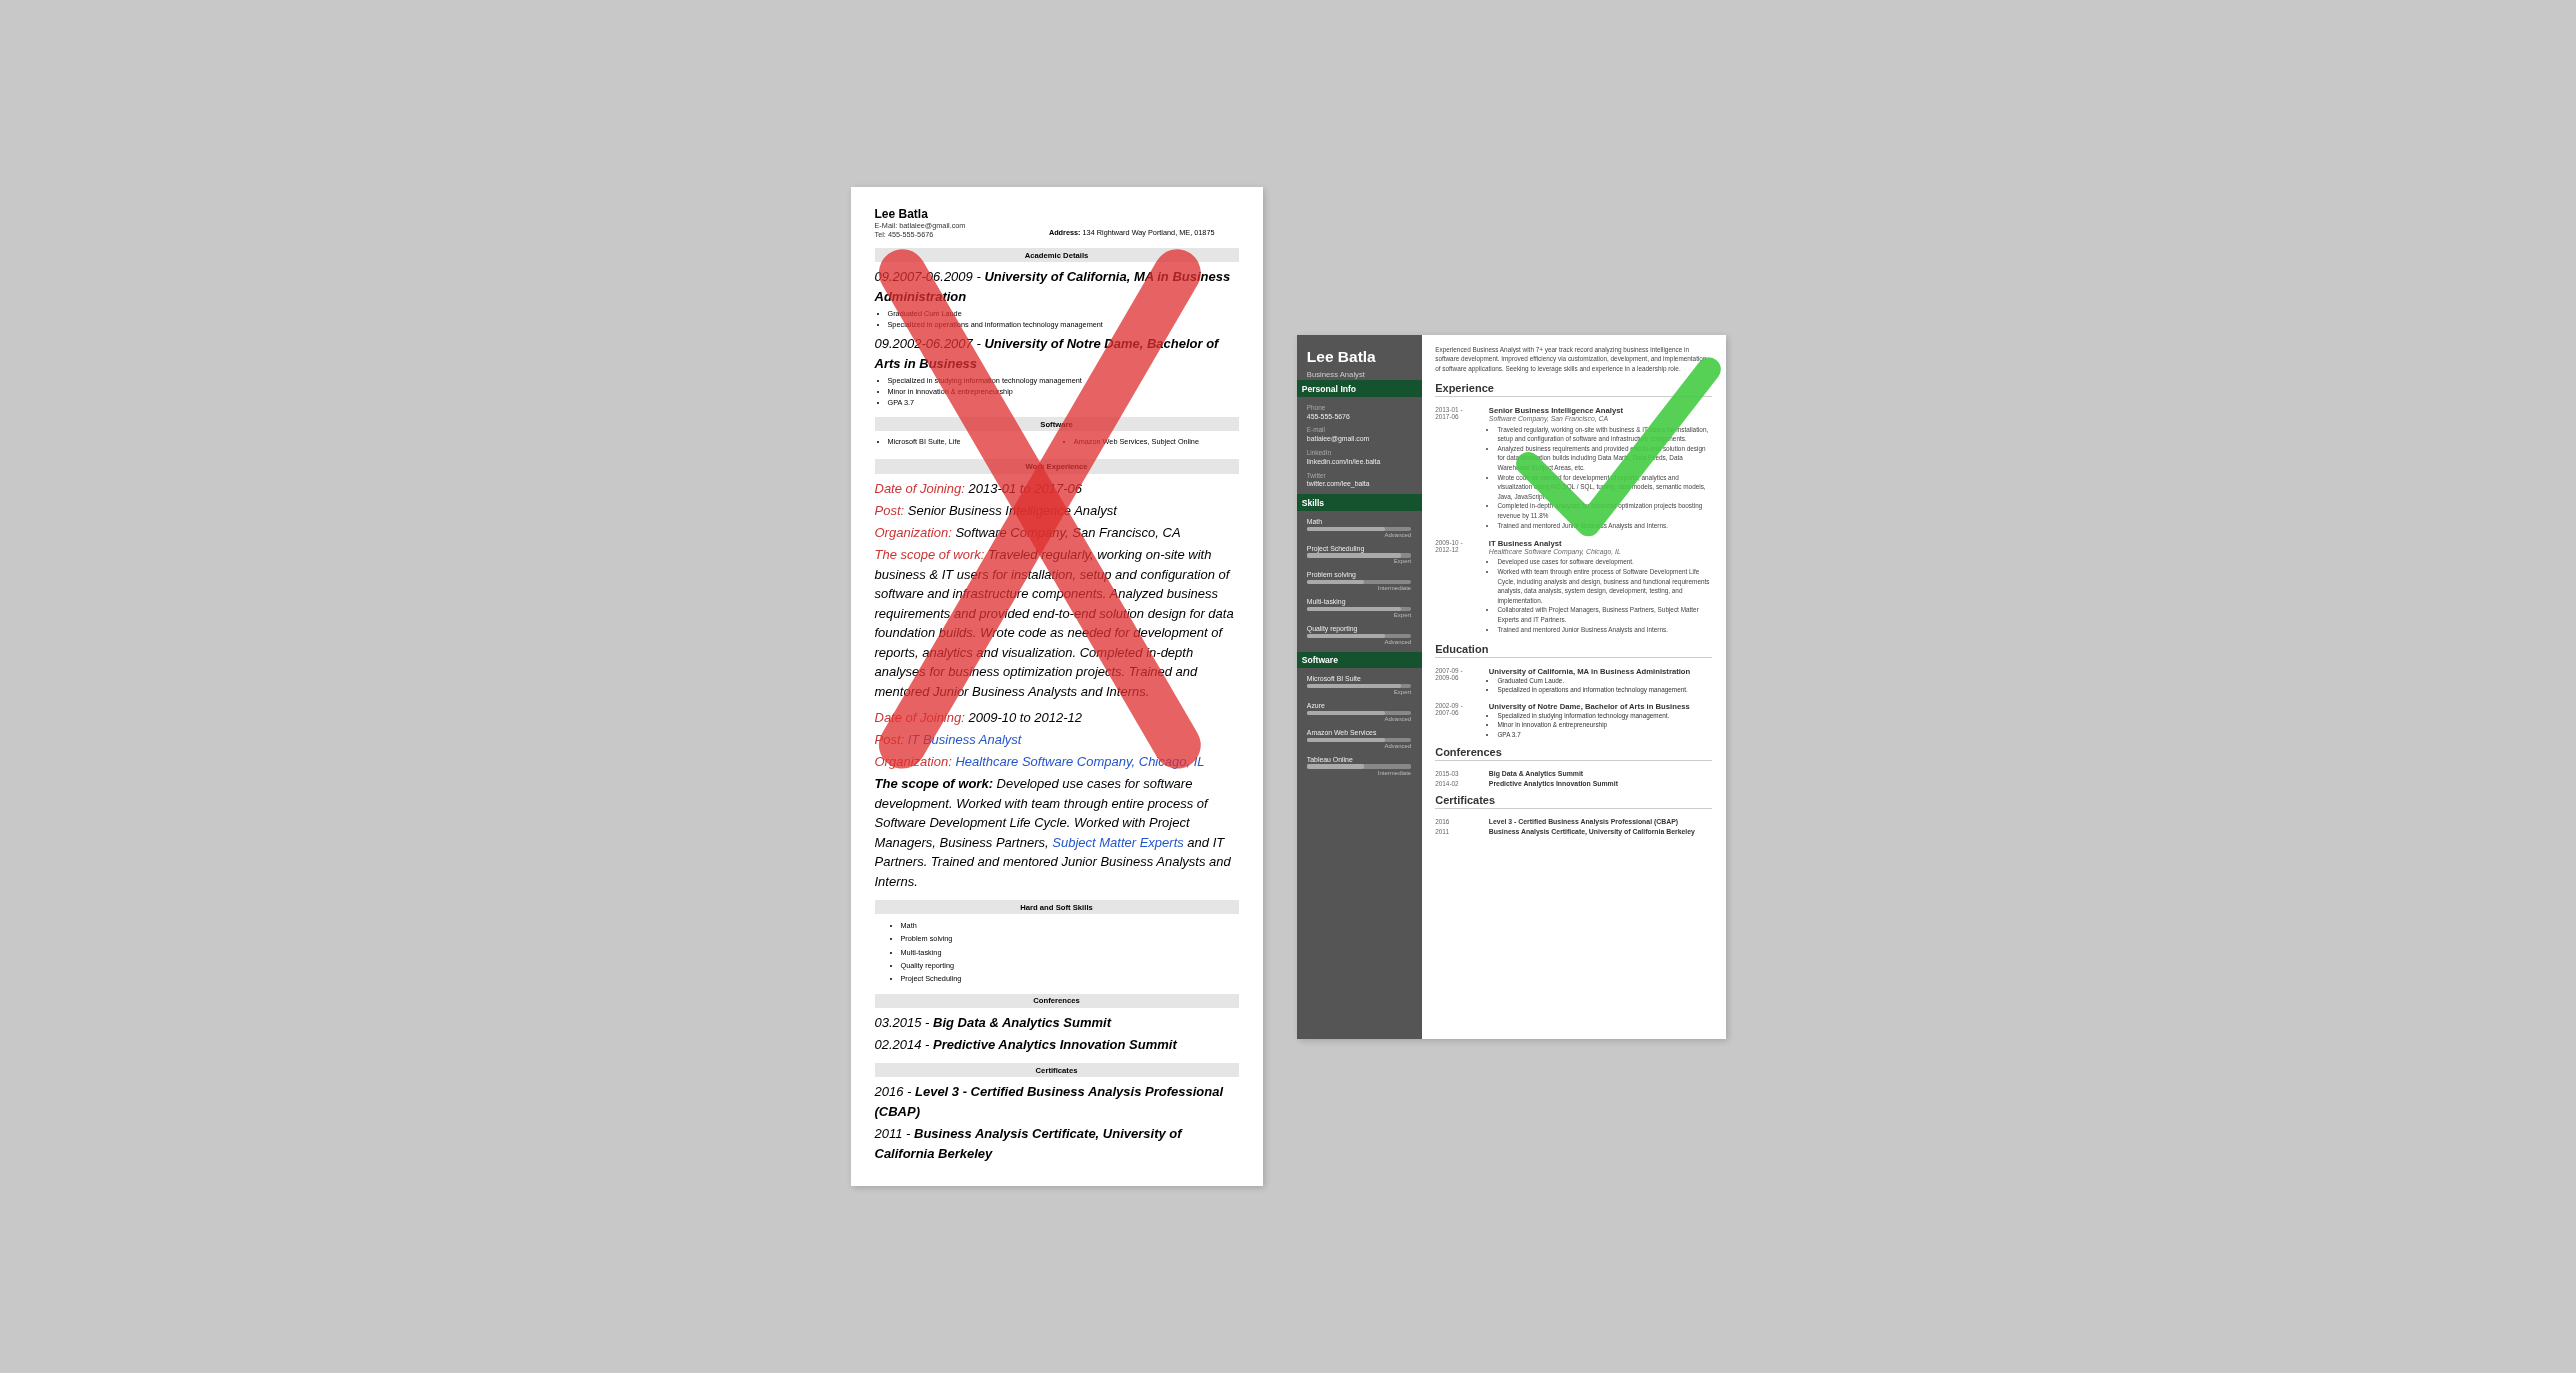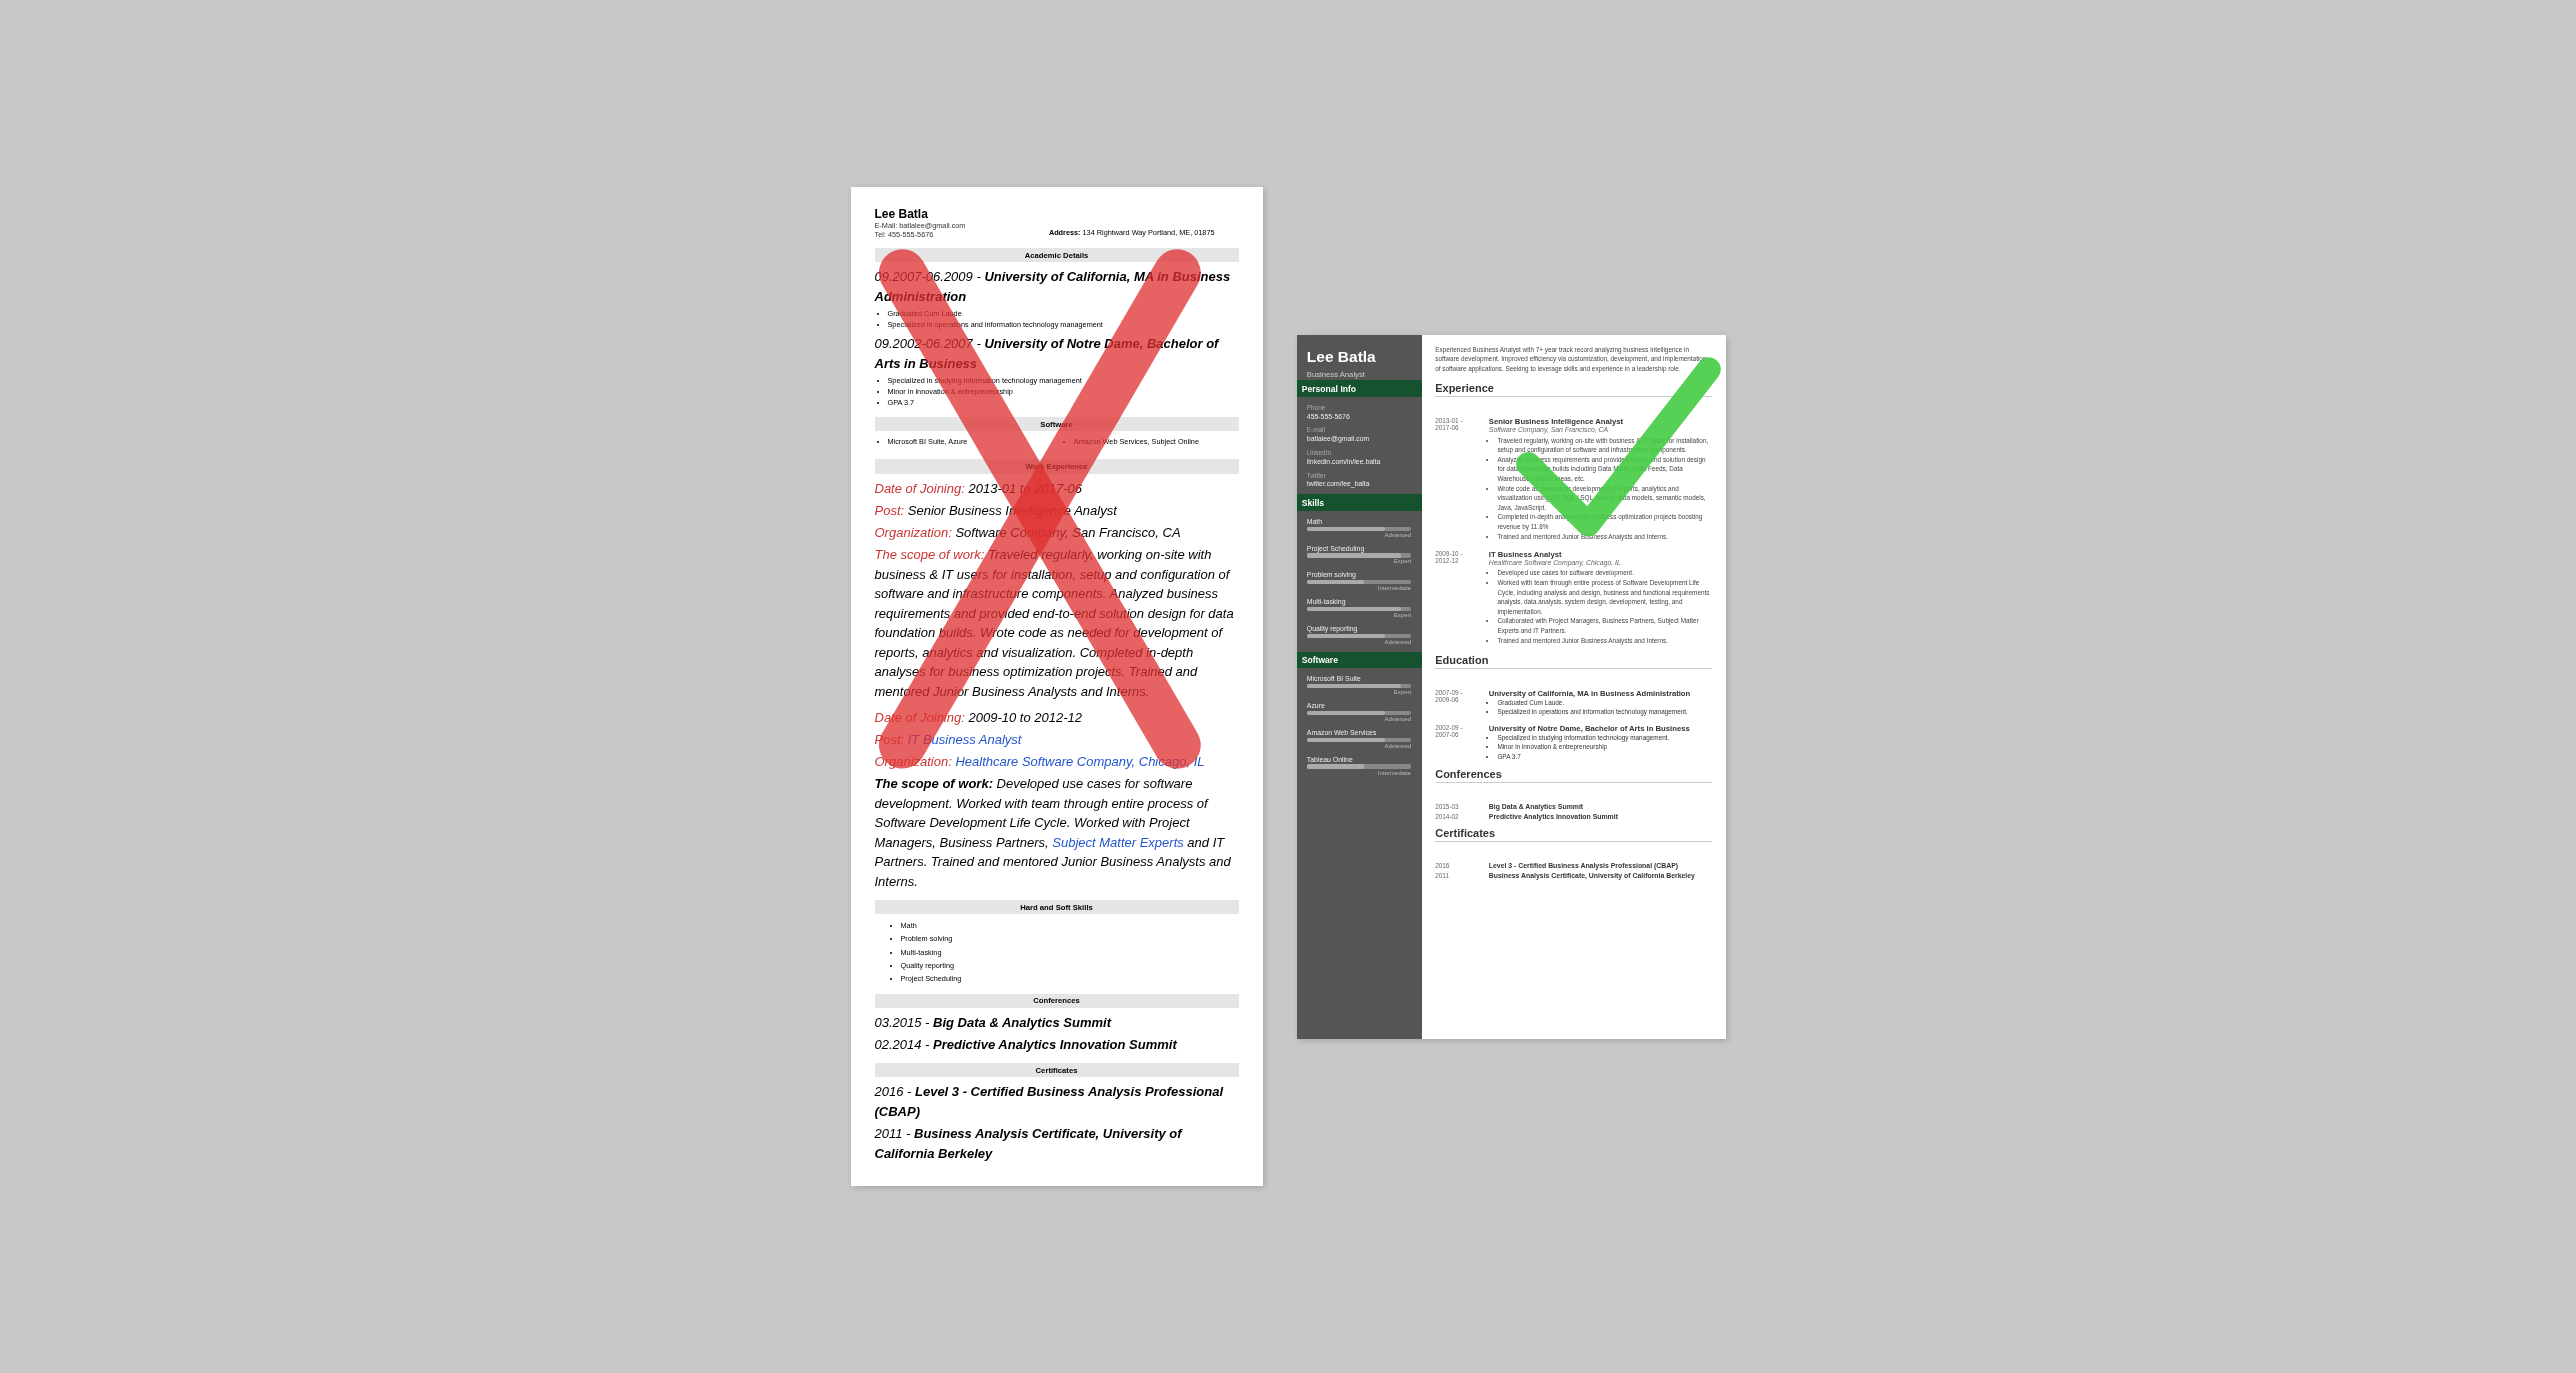--- a/index.html
+++ b/index.html
@@ -176,21 +176,21 @@
       color: #444;
       margin-bottom: 8.6px;
     }
 
     .main-section-title {
       font-size: 11px;
       font-weight: bold;
       color: #333;
       border-bottom: 0.9px solid #ccc;
       padding-bottom: 1.7px;
-      margin-bottom: 20px;
+      margin-bottom: 9px;
     }
 
     .exp-entry { display: flex; gap: 8.6px; margin-bottom: 8.6px; }
     .exp-date { font-size: 6.4px; color: #666; width: 45px; flex-shrink: 0; }
     .exp-detail { flex: 1; }
     .exp-title { font-size: 7.7px; font-weight: bold; color: #333; }
     .exp-org { font-size: 6.9px; color: #666; margin-bottom: 2.6px; font-style: italic; }
     .exp-bullets { margin-left: 8.6px; }
     .exp-bullets li { font-size: 6.4px; line-height: 1.5; list-style: disc; color: #444; }
 
@@ -244,21 +244,21 @@
   <ul>
     <li>Specialized in studying information technology management</li>
     <li>Minor in innovation &amp; entrepreneurship</li>
     <li>GPA 3.7</li>
   </ul>
 
   <div class="section-header">Software</div>
   <div class="two-col-skills">
     <div class="col">
       <ul>
-          <li>Microsoft BI Suite, Azure</li>
+          <li>Microsoft BI Suite, Life</li>
         </ul>
     </div>
     <div class="col">
       <ul>
           <li>Amazon Web Services, Subject Online</li>
         </ul>
     </div>
   </div>
 
   <div class="section-header">Work Experience</div>

